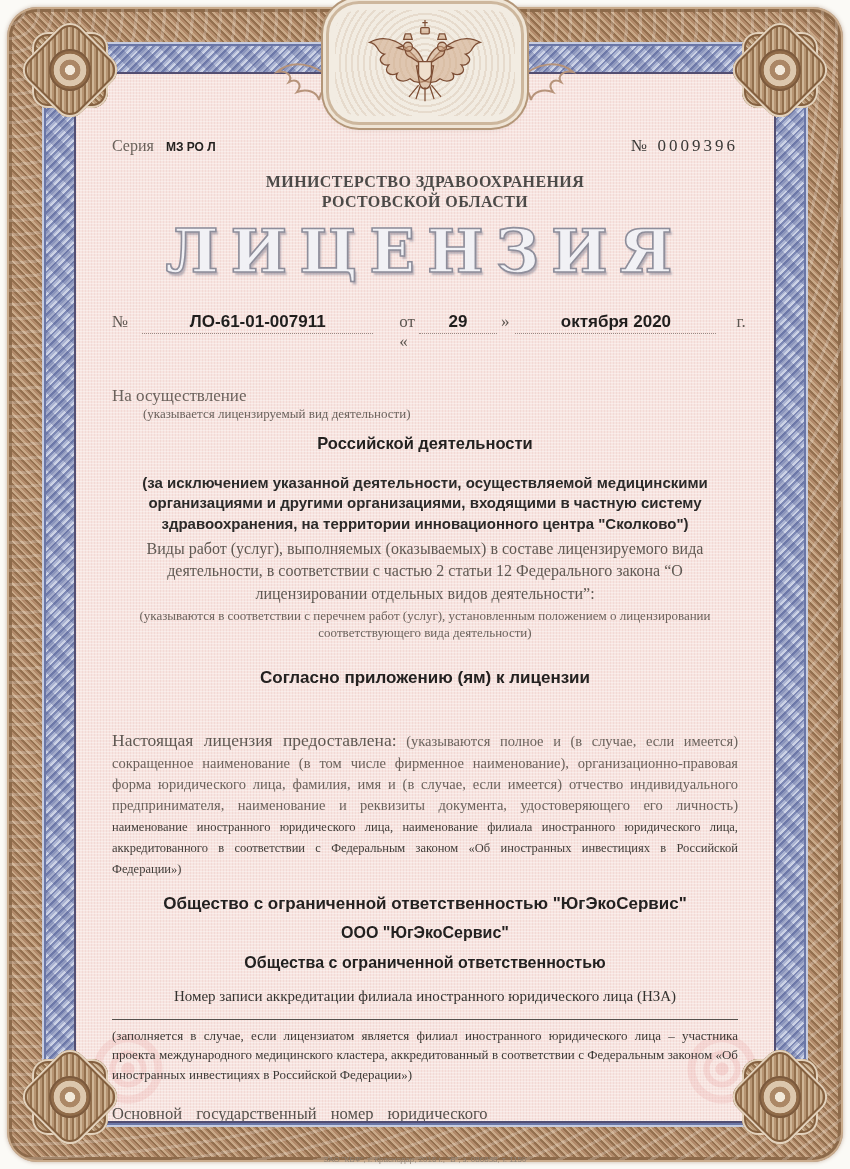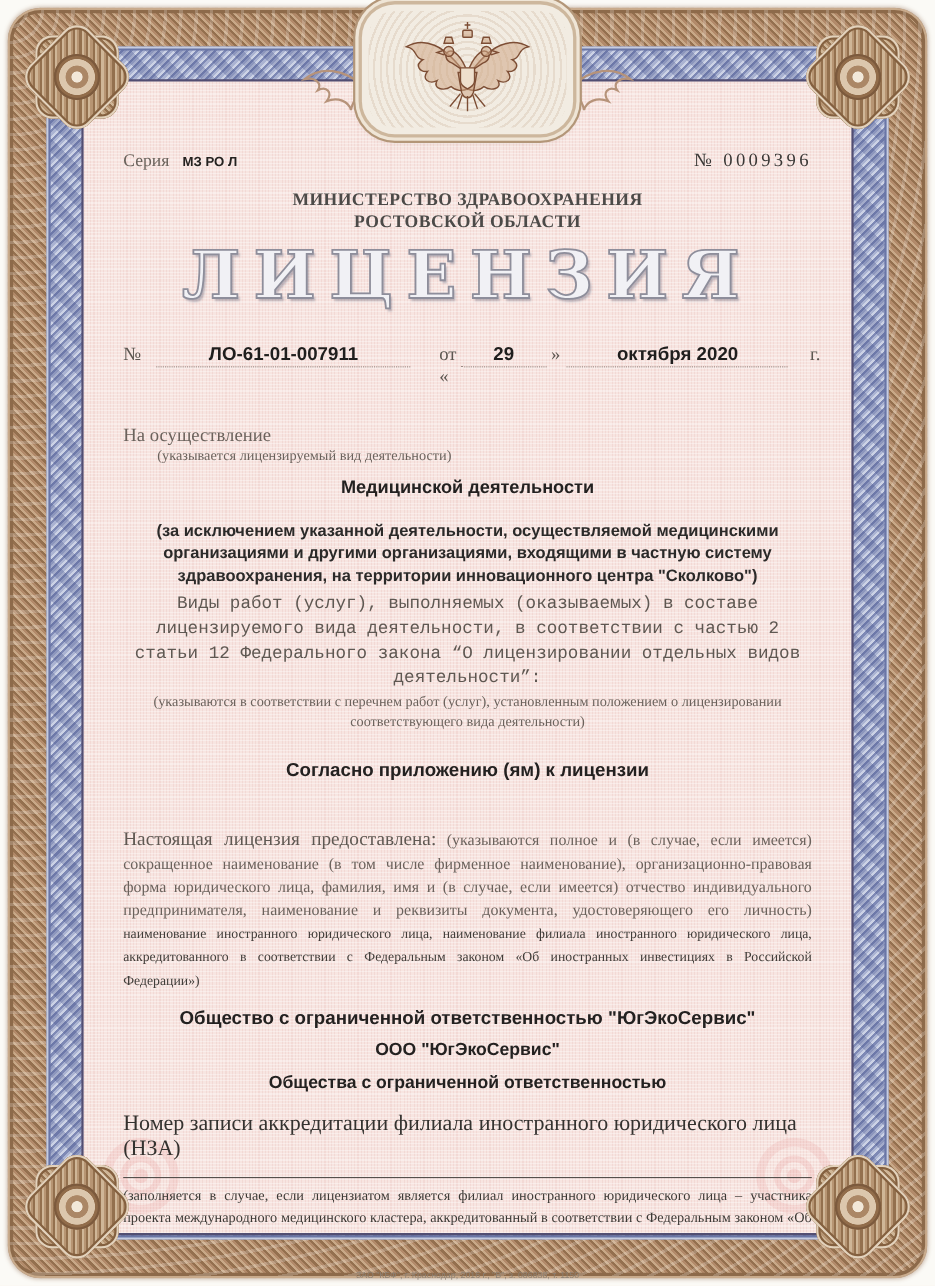--- a/index.html
+++ b/index.html
@@ -94,30 +94,30 @@
   .lbl-ot{margin-left:26px;}
   .lbl-g{margin-left:14px;}
   .sec-label{font-size:17px;color:#6b625c;}
   .sec-hint{font-size:13px;color:#6b625c;margin-left:31px;}
   .mt-activity{margin-top:34px;}
   .center{text-align:center;}
   .justify{text-align:justify;}
   .bold-sans{font-family:"Liberation Sans",sans-serif;font-weight:bold;color:#232120;}
   .activity-value{font-size:16.5px;margin-top:12px;}
   .exception{font-size:15px;line-height:1.35;margin-top:20px;color:#2b2a29;}
-  .works{font-size:16px;line-height:1.4;margin-top:4px;color:#5f5852;font-family:Liberation Mono, monospace;}
+  .works{font-size:16px;line-height:1.4;margin-top:4px;color:#5f5852;}
   .works-hint{font-size:13px;line-height:1.35;margin-top:2px;color:#6b625c;}
   .soglasno{font-size:17px;margin-top:26px;}
   .grantee{margin-top:40px;font-size:14.5px;line-height:1.45;color:#6b625c;}
   .grantee .intro{font-size:17.5px;color:#5f5852;}
   .grantee .hint2{font-size:12.5px;color:#403c38;}
   .name-full{font-size:17px;margin-top:12px;}
   .name-short{font-size:16px;margin-top:10px;}
   .name-form{font-size:16px;margin-top:12px;}
-  .nza-label{font-size:20px;color:#34322f;margin-top:16px;}
+  .nza-label{font-size:15px;color:#34322f;margin-top:16px;text-align:center;}
   .rule{border:none;border-top:1.5px solid#55504c;margin:14px 0 6px 0;}
   .nza-note{font-size:13px;line-height:1.5;color:#3c3935;}
   .ogrn-block{margin-top:18px;position:relative;font-size:16.5px;color:#55504b;line-height:1.4;}
   .ogrn-label{width:60%;text-align:justify;}
   .imprint{position:absolute;bottom:5px;left:0;right:0;text-align:center;
     font-family:"Liberation Sans",sans-serif;font-size:8px;color:#8d8174;z-index:7;}
 </style>
 </head>
 <body>
 
@@ -169,21 +169,21 @@
       <span>»</span>
       <span class="fill monthyear">октября 2020</span>
       <span class="lbl-g">г.</span>
     </div>
 
     <div class="mt-activity">
       <div class="sec-label">На осуществление</div>
       <div class="sec-hint">(указывается лицензируемый вид деятельности)</div>
     </div>
 
-    <div class="center activity-value bold-sans">Медицинской деятельности</div>
+    <div class="center activity-value bold-sans">Российской деятельности</div>
 
     <div class="center exception bold-sans">(за исключением указанной деятельности, осуществляемой медицинскими организациями и другими организациями, входящими в частную систему здравоохранения, на территории инновационного центра "Сколково")</div>
 
     <div class="center works">Виды работ (услуг), выполняемых (оказываемых) в составе лицензируемого вида деятельности, в соответствии с частью 2 статьи 12 Федерального закона “О лицензировании отдельных видов деятельности”:</div>
     <div class="center works-hint">(указываются в соответствии с перечнем работ (услуг), установленным положением о лицензировании соответствующего вида деятельности)</div>
 
     <div class="center soglasno bold-sans">Согласно приложению (ям) к лицензии</div>
 
     <p class="grantee justify">
       <span class="intro">Настоящая лицензия предоставлена:</span>

